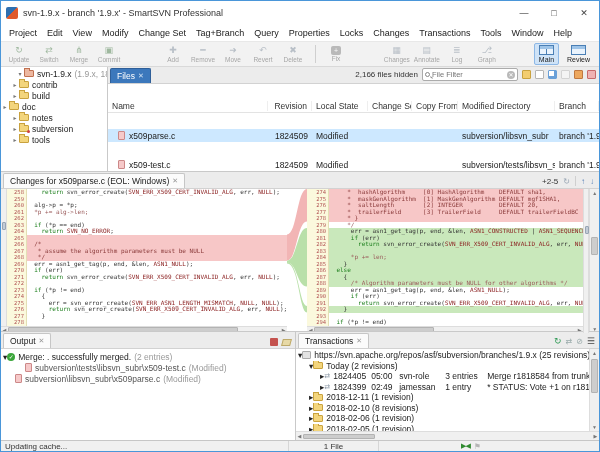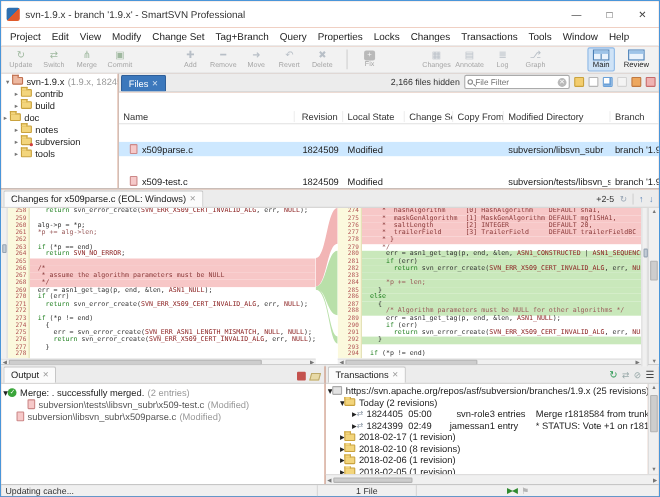--- a/index.html
+++ b/index.html
@@ -1,18 +1,18 @@
 <!DOCTYPE html>
 <html><head>
 <meta charset="utf-8">
 <style>
   * { margin:0; padding:0; box-sizing:border-box; }
   html,body { width:600px; height:452px; overflow:hidden; }
   body { font-family:"Liberation Sans", sans-serif; font-size:8.5px; color:#222; background:#fff; }
-  .window { width:600px; height:452px; border:1px solid #4a96d9; display:flex; flex-direction:column; background:#c2410c; }
+  .window { width:600px; height:452px; border:1px solid #4a96d9; display:flex; flex-direction:column; background:#22c55e; }
 
   
   .titlebar { height:24px; display:flex; align-items:center; padding-left:5px; background:#fff; flex:none; }
   .app-icon { width:12px; height:12px; margin-right:5px; background:linear-gradient(135deg,#2e6fb0 50%,#e05a2b 50%); border-radius:2px; }
   .title-text { font-size:9px; color:#333; }
   .win-controls { margin-left:auto; display:flex; height:100%; }
   .win-btn { width:30px; height:100%; display:flex; align-items:center; justify-content:center; font-size:9px; color:#444; }
 
   
   .menubar { height:17px; display:flex; align-items:center; padding-left:3px; background:#fff; border-bottom:1px solid #e8e8e8; flex:none; }
@@ -127,21 +127,21 @@
   .tx-panel { flex:1; display:flex; flex-direction:column; min-width:0; }
   .tico-refresh { color:#2f9a55; font-size:9px; }
   .tico-gray { color:#9aa; font-size:8px; }
   .tico-menu { color:#444; font-size:9px; }
   .tx-body { flex:1; display:flex; min-height:0; }
   .txtree { flex:1; background:#fff; overflow:hidden; padding-top:1px; min-width:0; }
   .xrow { height:10.5px; display:flex; align-items:center; white-space:nowrap; overflow:hidden; }
   .repo-ico { width:9px; height:8px; background:#e3e3e3; border:1px solid #aaa; border-radius:1px; margin-right:3px; flex:none; }
   .rev-ico { color:#8a97a5; font-size:7px; margin-right:3px; flex:none; }
   .xc { flex:none; overflow:hidden; }
-  .xc.rev { width:38px; } .xc.time { width:28px; } .xc.auth { width:46px;text-align:right; } .xc.ent { width:42px; } .xc.msg { flex:1; }
+  .xc.rev { width:38px; } .xc.time { width:28px; } .xc.auth { width:46px; } .xc.ent { width:42px; } .xc.msg { flex:1; }
   .tx-hscroll { height:9px; }
 
   
   .statusbar { height:11px; background:#f0f0f0; border-top:1px solid #c6c6c6; display:flex; align-items:center; font-size:8px; color:#333; flex:none; }
   .sb-cell { height:100%; display:flex; align-items:center; padding:0 4px; border-right:1px solid #d6d6d6; }
   .sb-left { flex:1; }
   .sb-files { width:90px; justify-content:center; }
   .sb-icons { width:220px; border-right:none; gap:4px; padding-left:82px; }
   .gr-arrows { color:#2f8a2f; font-size:7px; letter-spacing:-1px; }
   .flag { color:#b5b5b5; font-size:8px; }
@@ -253,21 +253,21 @@
         <span class="view-btn">
           <span class="win-ico"></span>
           <span class="tlabel">Review</span>
         </span>
       </span>
   </div>
 
   <div class="top-section">
     <div class="dir-panel">
       <div class="tree" id="dirtree">
-          <div class="trow" style="padding-left: 2px;">
+          <div class="trow" style="padding-left: 15px;">
             <span class="arr">▾</span>
             <span class="folder mod"></span>
             <span>svn-1.9.x</span>
             <span class="suffix">(1.9.x, 1824509)</span>
           </div>
           <div class="trow" style="padding-left: 10px;">
             <span class="arr">▸</span>
             <span class="folder"></span>
             <span>contrib</span>
           </div>
@@ -579,21 +579,21 @@
               <span class="rev-ico">⇄</span>
               <span class="xc rev">1824399</span>
               <span class="xc time">02:49</span>
               <span class="xc auth">jamessan</span>
               <span class="xc ent">1 entry</span>
               <span class="xc msg">* STATUS: Vote +1 on r1818584, approving.</span>
             </div>
             <div class="xrow" style="padding-left: 13px;">
               <span class="arr">▸</span>
               <span class="folder"></span>
-              <span>2018-02-17 (1 revision)</span>
+              <span>2018-12-11 (1 revision)</span>
             </div>
             <div class="xrow" style="padding-left: 13px;">
               <span class="arr">▸</span>
               <span class="folder"></span>
               <span>2018-02-10 (8 revisions)</span>
             </div>
             <div class="xrow" style="padding-left: 13px;">
               <span class="arr">▸</span>
               <span class="folder"></span>
               <span>2018-02-06 (1 revision)</span>

